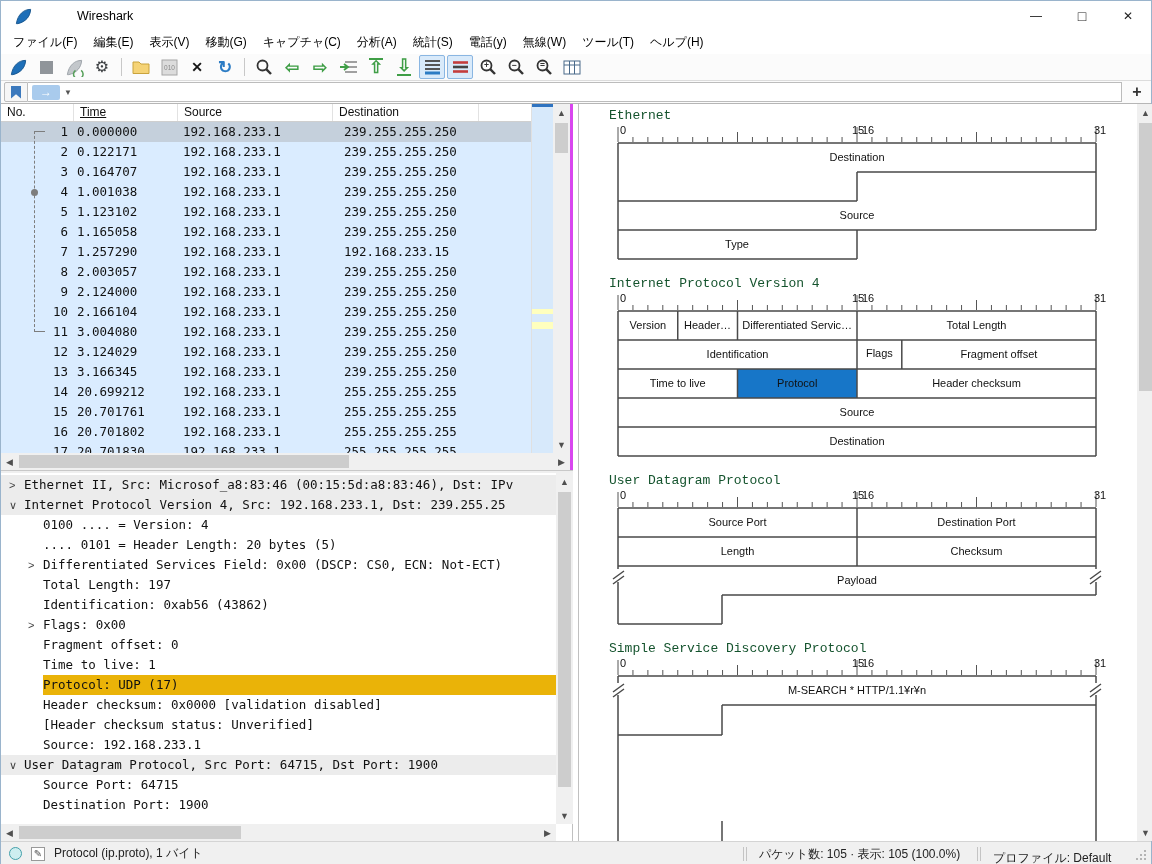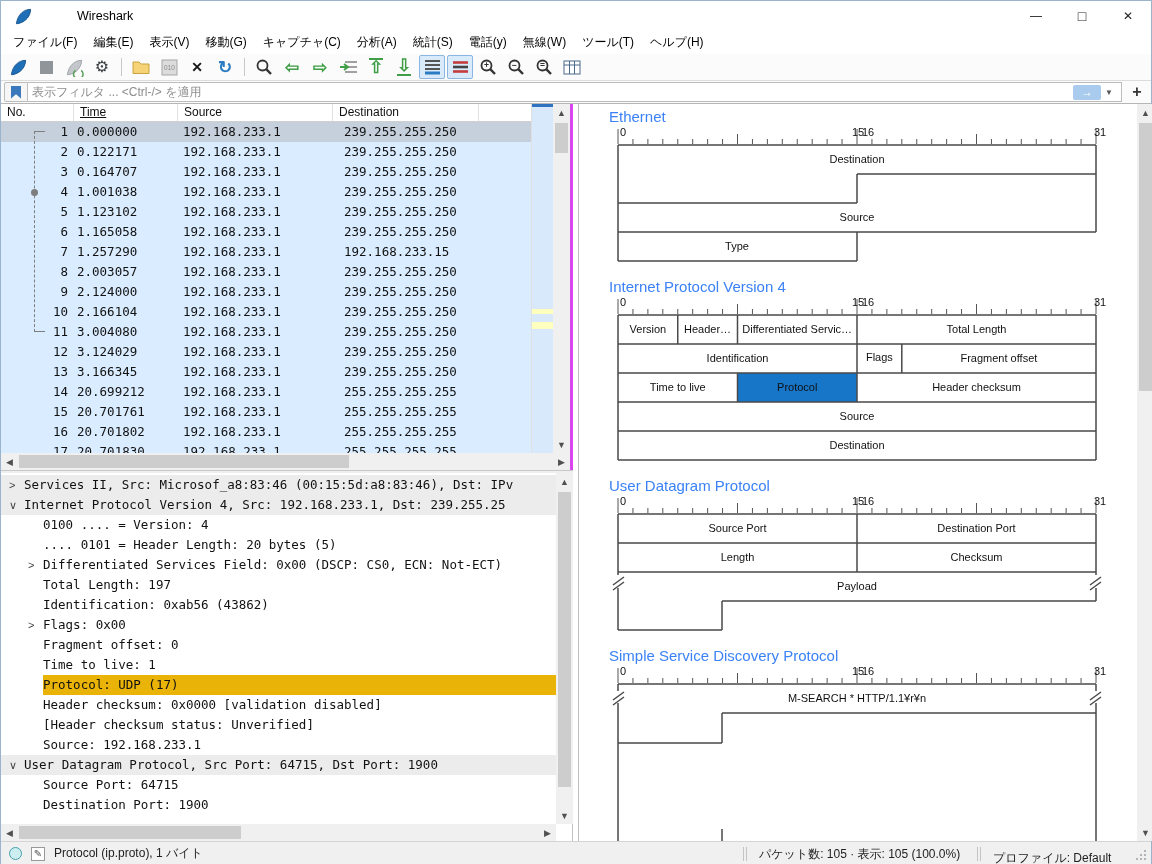--- a/index.html
+++ b/index.html
@@ -64,21 +64,21 @@
   .details-pane { position:absolute; top:472px; left:0; width:572px; height:368px; background:#fff; border-right:1px solid #c0c0c0; }
   .dt-lines { position:absolute; top:2px; left:0; width:555px; height:349px; overflow:hidden; font-family:"DejaVu Sans Mono","Liberation Mono",monospace; font-size:12.5px; }
   .dt-line { height:20px; line-height:20px; display:flex; white-space:nowrap; padding-left:8px; }
   .dt-line.lvl1 { padding-left:27px; }
   .dt-line.dt-header { background:#ececec; }
   .dt-ex { width:15px; color:#444; font-family:"Liberation Sans",sans-serif; font-size:11px; }
   .dt-tx { overflow:hidden; }
   .dt-selected .dt-tx { background:#eab308; flex:1; }
   
   .diagram-pane { position:absolute; top:103px; left:577px; width:575px; height:737px; background:#fff; border-left:1px solid #c0c0c0; overflow:hidden; }
-  .diag-title { margin:4px 0 2px 30px; font-size:15px; color:#3b82f6; }
+  .diag-title { margin:4px 0 2px 30px; font-size:13px; color:#14532d;font-family:Liberation Mono, monospace; }
   .mt1 { margin-top:14px; } 
   svg.diag { display:block; margin-left:39px; overflow:visible; }
   svg.diag path.shape { fill:none; stroke:#4a4a4a; stroke-width:1.5; }
   svg.diag text { font-family:"Liberation Sans",sans-serif; font-size:11px; fill:#111; text-anchor:middle; }
   svg.diag g[data-ruler] text { text-anchor:inherit; }
   
   .statusbar { position:absolute; top:840px; left:0; right:0; height:24px; background:#f0f0f0; border-top:1px solid #d4d4d4; font-size:12px; color:#222; }
   .sb-left { position:absolute; left:8px; top:0; height:23px; display:flex; align-items:center; gap:9px; }
   .expert-dot { width:13px; height:13px; border-radius:50%; background:#cdeef0; border:1.5px solid #44a0aa; }
   .comment-ic { width:14px; height:14px; background:#fff; border:1px solid #999; font-size:10px; line-height:12px; text-align:center; color:#555; }
@@ -238,21 +238,20 @@
           <line x1="1" y1="5" x2="17" y2="5" stroke="#4a6a8a"></line>
         </svg>
       </div>
     </div>
 
   <div class="filterbar">
     <div class="bm-btn">
         <span class="bm-icon"></span>
       </div>
     <div class="filter-input">
-      <span class="filter-ph">表示フィルタ ... &lt;Ctrl-/&gt; を適用</span>
       <span class="apply-btn">→</span>
       <span class="caret">▼</span>
     </div>
     <div class="plus-btn">+</div>
   </div>
 
   <div class="pkt-pane">
     <div class="pkt-header">
       <div class="ph-cell ph-no">No.</div>
       <div class="ph-cell ph-time">Time</div>
@@ -382,21 +381,21 @@
       <div class="hsb-arrow" style="right:0;">▶</div>
     </div>
   </div>
 
   <div class="splitter-h"></div>
 
   <div class="details-pane">
     <div class="dt-lines">
         <div class="dt-line dt-header">
           <span class="dt-ex">&gt;</span>
-          <span class="dt-tx">Services II, Src: Microsof_a8:83:46 (00:15:5d:a8:83:46), Dst: IPv</span>
+          <span class="dt-tx">Ethernet II, Src: Microsof_a8:83:46 (00:15:5d:a8:83:46), Dst: IPv</span>
         </div>
         <div class="dt-line dt-header">
           <span class="dt-ex">∨</span>
           <span class="dt-tx">Internet Protocol Version 4, Src: 192.168.233.1, Dst: 239.255.25</span>
         </div>
         <div class="dt-line lvl1">
           <span class="dt-ex"></span>
           <span class="dt-tx">0100 .... = Version: 4</span>
         </div>
         <div class="dt-line lvl1">

